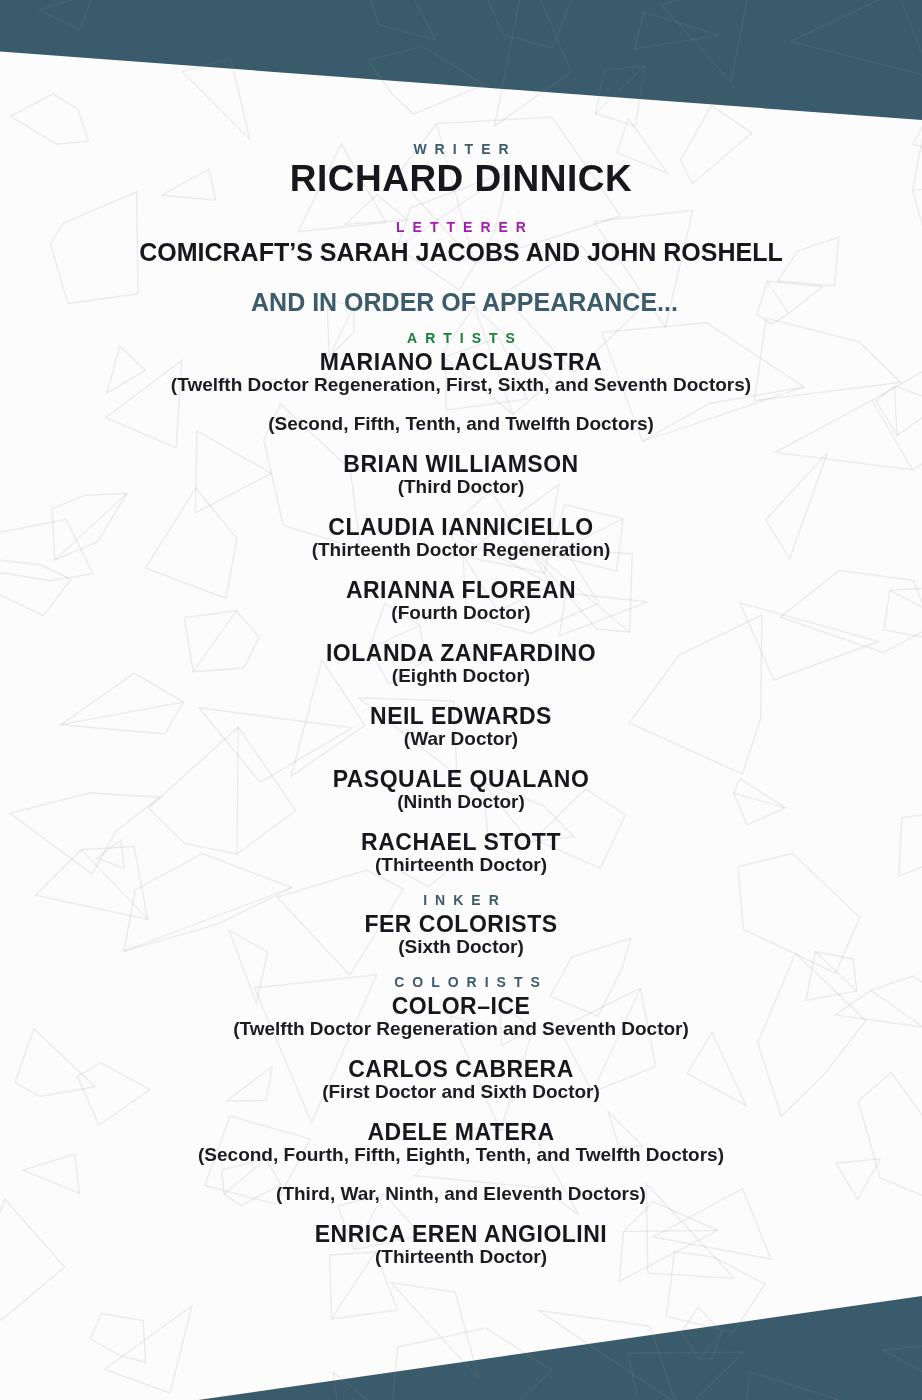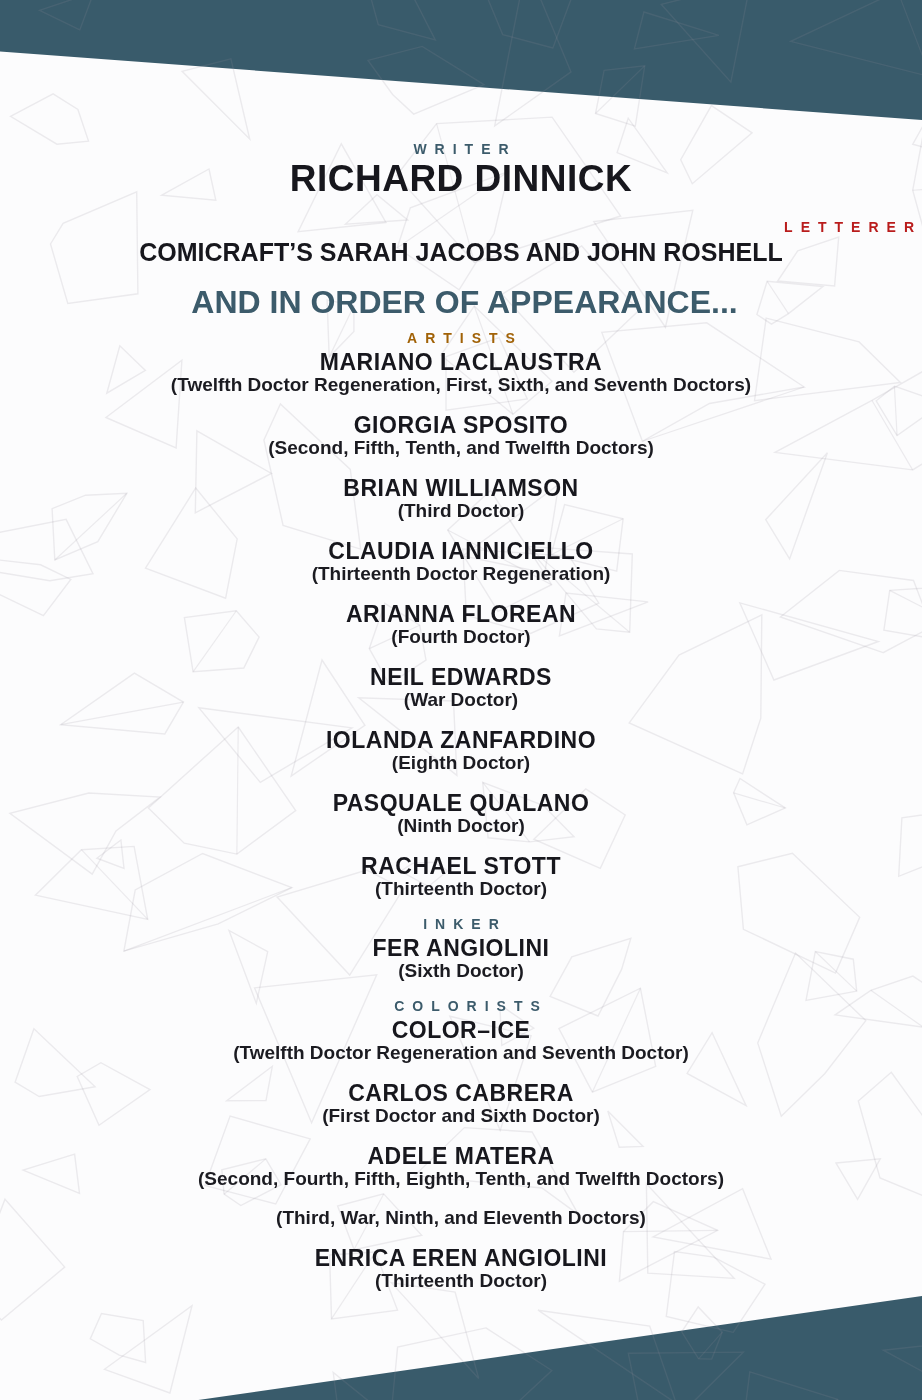--- a/index.html
+++ b/index.html
@@ -47,21 +47,21 @@
     font-size:37px; line-height:36px;
     font-weight:bold; letter-spacing:0.5px;
     margin:3px 0 23px;
   }
   .big-name {
     font-size:25px; line-height:26px;
     font-weight:bold; letter-spacing:0;
     margin:0 0 24px;
   }
   .order-heading {
-    font-size:32px; line-height:26px;
+    font-size:25px; line-height:26px;
     font-weight:bold;
     margin:0 0 16px;
     padding-left:7px;
   }
   .entry { margin-bottom:18px; }
   .entry-name {
     font-size:23px; line-height:24px;
     font-weight:bold; letter-spacing:0.5px;
   }
   .entry-roles {
@@ -220,69 +220,68 @@
       <polygon points="742.6,1429.1 749.8,1371.9 837.8,1399.4 810.7,1467.7 773.4,1482.1" fill="none" stroke="rgba(150,140,155,0.16)" stroke-width="1.4"></polygon>
       <line x1="742.5563663230189" y1="1429.1434823706636" x2="837.7593046799145" y2="1399.4494333573423" stroke="rgba(150,140,155,0.16)" stroke-width="1.2"></line>
       <polygon points="949.6,1386.3 883.3,1350.2 967.9,1341.1" fill="none" stroke="rgba(150,140,155,0.16)" stroke-width="1.4"></polygon>
     </svg>
 
   <main class="content">
 
     <div class="label" style="color: rgb(60, 91, 107);">WRITER</div>
     <h1 class="writer-name">RICHARD DINNICK</h1>
 
-    <div class="label" style="color: #b91c1c; text-align: right;">LETTERER</div>
+    <div class="label" style="color: #a21caf;">LETTERER</div>
     <h2 class="big-name">COMICRAFT’S SARAH JACOBS AND JOHN ROSHELL</h2>
 
     <h2 class="order-heading" style="color: rgb(60, 91, 107);">AND IN ORDER OF APPEARANCE...</h2>
 
-    <div class="label" style="color: #a16207;">ARTISTS</div>
+    <div class="label" style="color: #15803d;">ARTISTS</div>
 
     <section>
       <div class="entry">
         <div class="entry-name">MARIANO LACLAUSTRA</div>
         <div class="entry-roles">(Twelfth Doctor Regeneration, First, Sixth, and Seventh Doctors)</div>
       </div>
       <div class="entry">
-        <div class="entry-name">GIORGIA SPOSITO</div>
         <div class="entry-roles">(Second, Fifth, Tenth, and Twelfth Doctors)</div>
       </div>
       <div class="entry">
         <div class="entry-name">BRIAN WILLIAMSON</div>
         <div class="entry-roles">(Third Doctor)</div>
       </div>
       <div class="entry">
         <div class="entry-name">CLAUDIA IANNICIELLO</div>
         <div class="entry-roles">(Thirteenth Doctor Regeneration)</div>
       </div>
       <div class="entry">
         <div class="entry-name">ARIANNA FLOREAN</div>
         <div class="entry-roles">(Fourth Doctor)</div>
       </div>
       <div class="entry">
+        <div class="entry-name">IOLANDA ZANFARDINO</div>
+        <div class="entry-roles">(Eighth Doctor)</div>
+      </div>
+      <div class="entry">
         <div class="entry-name">NEIL EDWARDS</div>
         <div class="entry-roles">(War Doctor)</div>
       </div>
       <div class="entry">
-        <div class="entry-name">IOLANDA ZANFARDINO</div>
-        <div class="entry-roles">(Eighth Doctor)</div>
-      </div>
-      <div class="entry">
         <div class="entry-name">PASQUALE QUALANO</div>
         <div class="entry-roles">(Ninth Doctor)</div>
       </div>
       <div class="entry">
         <div class="entry-name">RACHAEL STOTT</div>
         <div class="entry-roles">(Thirteenth Doctor)</div>
       </div>
     </section>
 
     <div class="label" style="color: rgb(60, 91, 107);">INKER</div>
     <div class="entry">
-      <div class="entry-name">FER ANGIOLINI</div>
+      <div class="entry-name">FER COLORISTS</div>
       <div class="entry-roles">(Sixth Doctor)</div>
     </div>
 
     <div class="label" style="color: rgb(60, 91, 107); padding-left: 20px;">COLORISTS</div>
     <section>
       <div class="entry">
         <div class="entry-name">COLOR–ICE</div>
         <div class="entry-roles">(Twelfth Doctor Regeneration and Seventh Doctor)</div>
       </div>
       <div class="entry">

